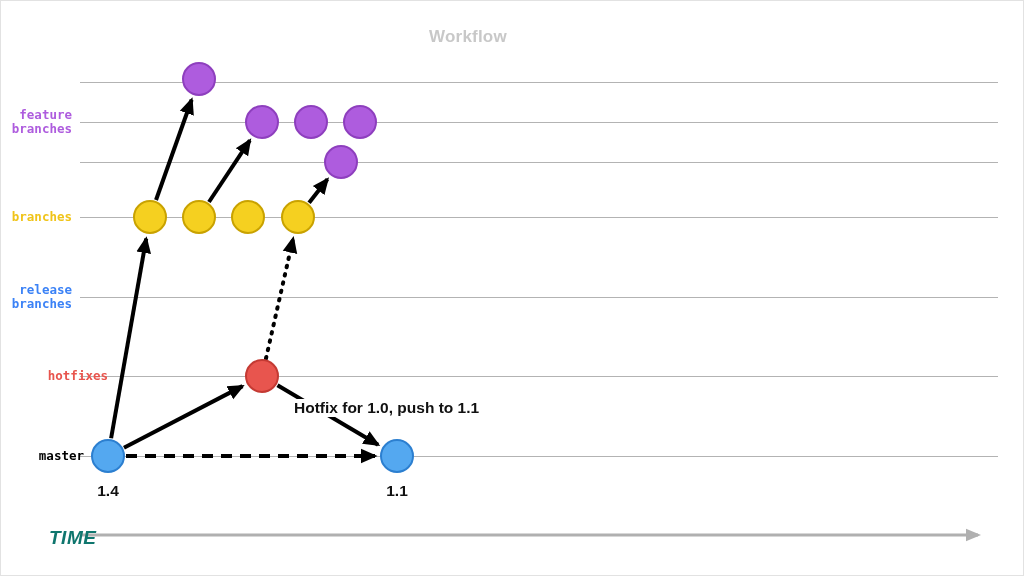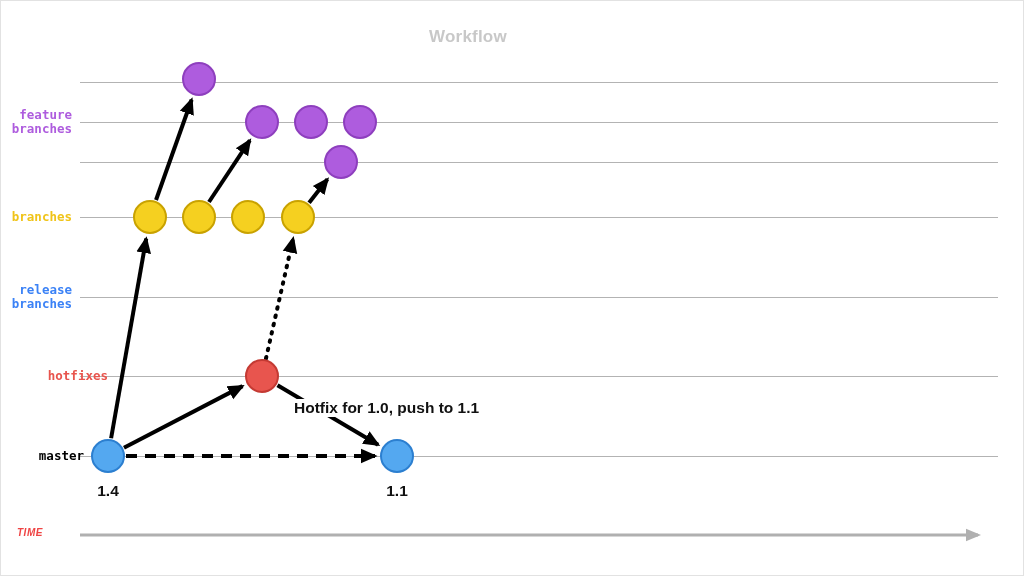--- a/index.html
+++ b/index.html
@@ -76,26 +76,26 @@
     font-weight: 700;
     color: #111111;
     white-space: nowrap;
     background: #ffffff;
     padding: 0 2px;
     margin-top: 32px;
   }
 
   #time-label {
     position: absolute;
-    left: 17px;
+    left: 49px;
     top: 527px;
-    font-size: 10px;
+    font-size: 19px;
     font-weight: 700;
     font-style: italic;
-    color: #ef4444;
+    color: #0f766e;
     letter-spacing: 0.5px;
   }
 
   #edges, #time-axis {
     position: absolute;
     left: 0;
     top: 0;
     width: 1024px;
     height: 576px;
     pointer-events: none;

